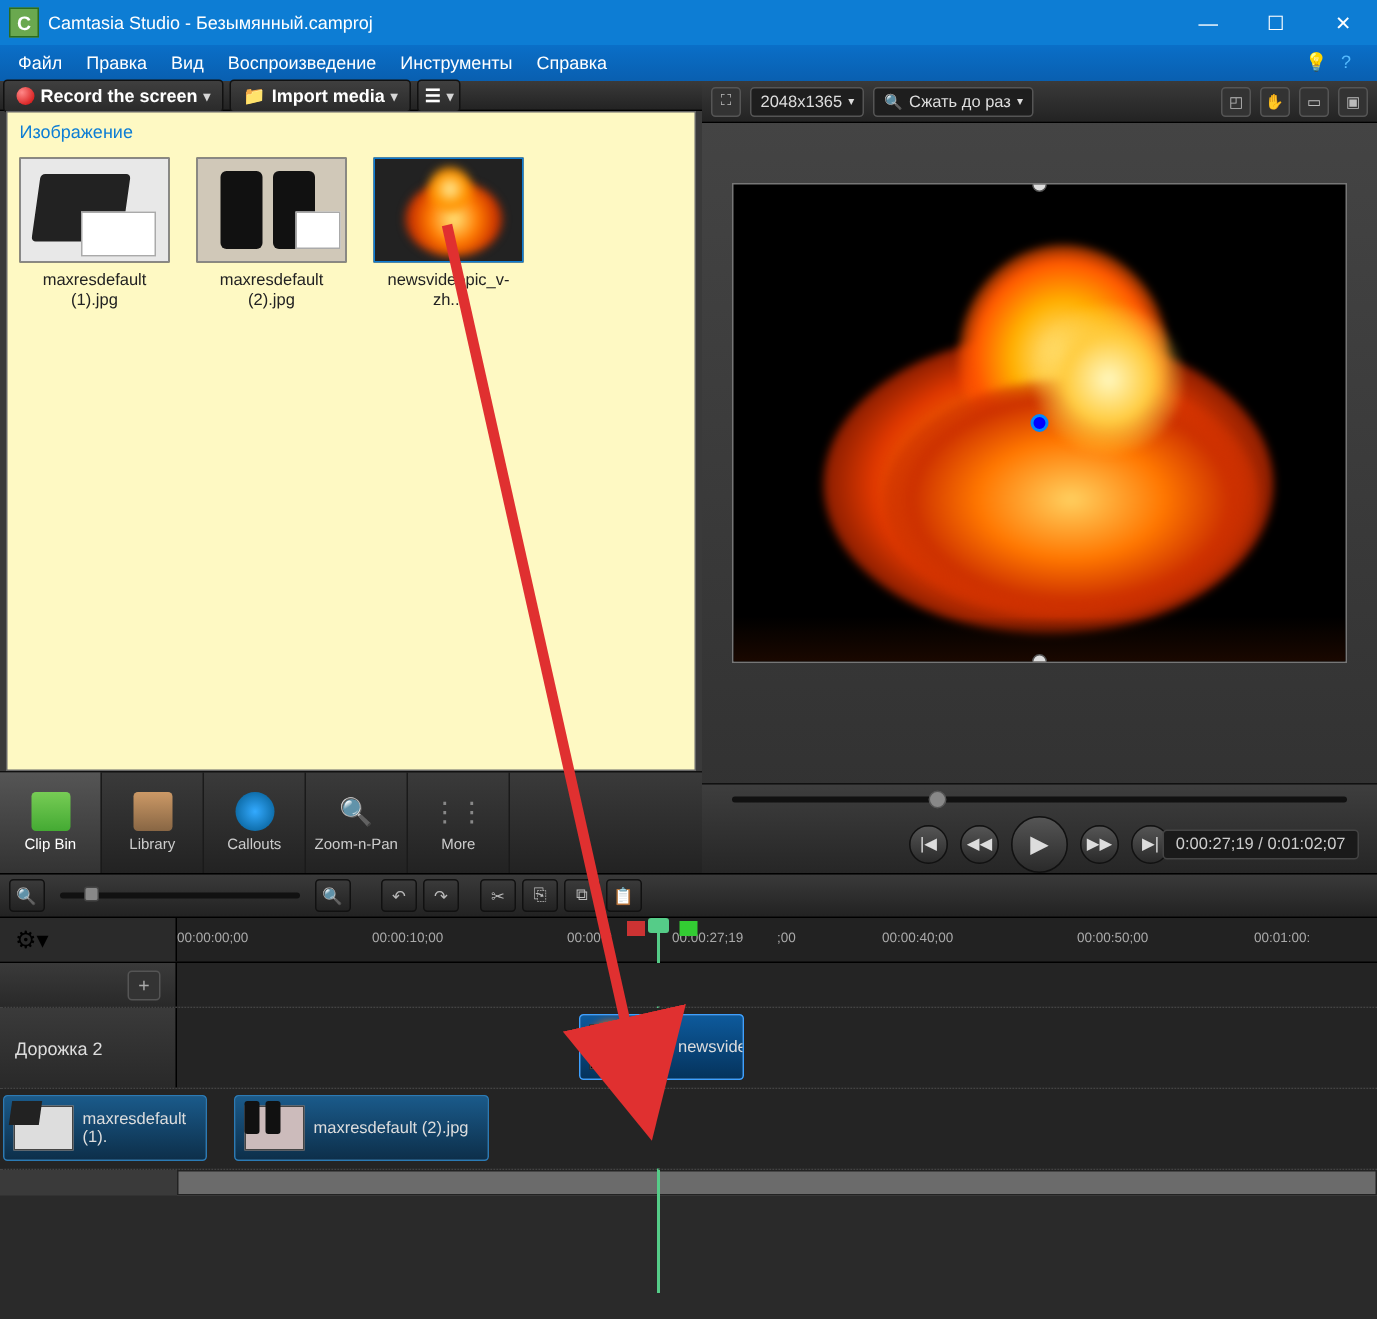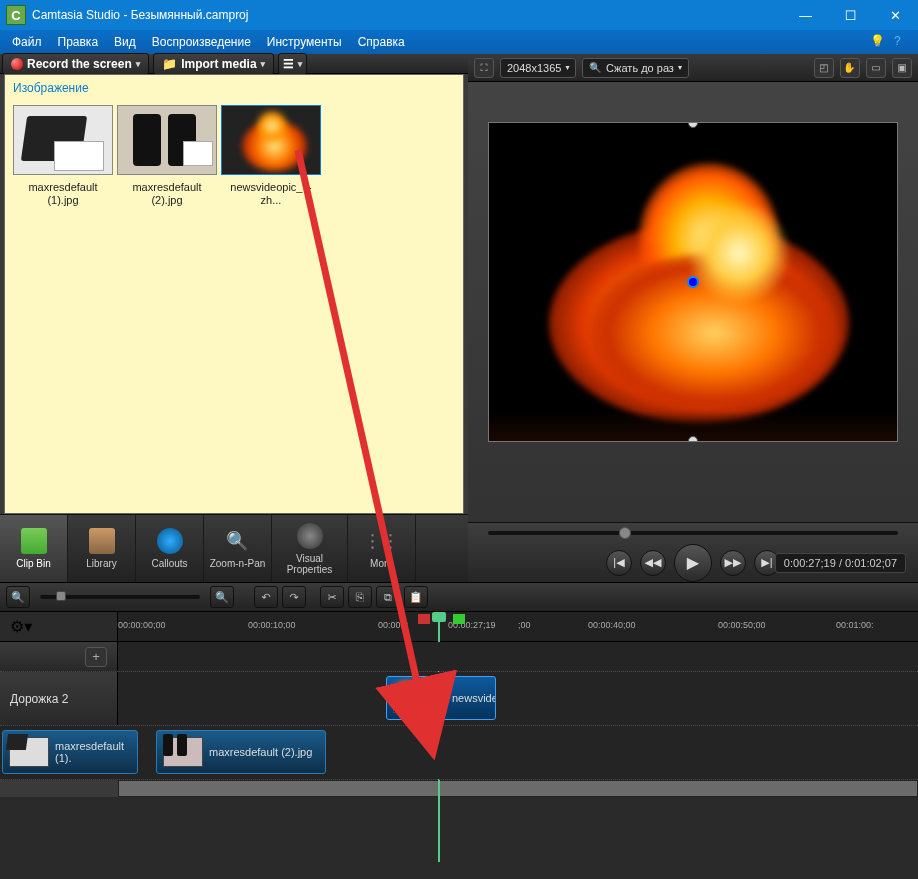--- a/index.html
+++ b/index.html
@@ -24,21 +24,21 @@
 .toolbar .rec { width:12px; height:12px; border-radius:50%; background:radial-gradient(circle at 30% 30%,#ff8888,#cc0000); }
 
 
 .main { display:flex; height:528px; }
 .leftpane { width:468px; display:flex; flex-direction:column; background:#3a3a3a; }
 .rightpane { flex:1; background:linear-gradient(#454545,#303030); display:flex; flex-direction:column; position:relative; }
 
 
 .clipbin { flex:1; background:#fef9c3; margin:0 4px; border:1px solid #666; overflow:hidden; }
 .clipbin .hdr { color:#0d7dd4; font-size:12px; padding:6px 8px; }
-.clipbin .items { display:flex; gap:4px; padding:4px 8px; }
+.clipbin .items { display:flex; gap:18px; padding:4px 8px; }
 .clip { width:100px; text-align:center; font-size:11px; color:#222; }
 .clip .thumb { width:100px; height:70px; background:#222; border:1px solid #888; margin-bottom:6px; overflow:hidden; position:relative; }
 .clip .thumb.selected { border:1px solid #0d7dd4; }
 .clip .cap { line-height:1.2; }
 
 
 .tabstrip { height:68px; background:linear-gradient(#3a3a3a,#222); display:flex; border-top:1px solid #111; }
 .tab { flex:0 0 auto; width:68px; display:flex; flex-direction:column; align-items:center; justify-content:center; color:#ccc; font-size:10px; border-right:1px solid #1a1a1a; gap:4px; }
 .tab.active { background:linear-gradient(#555,#333); color:#fff; }
 .tab .icon { width:26px; height:26px; }
@@ -182,24 +182,20 @@
         <span>Library</span>
       </div>
       <div class="tab">
         <div class="icon" style="background:radial-gradient(ellipse,#3af,#058);border-radius:50%"></div>
         <span>Callouts</span>
       </div>
       <div class="tab">
         <div class="icon" style="display:flex;align-items:center;justify-content:center;font-size:18px;color:#aaa">🔍</div>
         <span style="text-align:center">Zoom-n-Pan</span>
       </div>
-      <div class="tab" style="width:76px">
-        <div class="icon" style="background:radial-gradient(circle,#888,#333);border-radius:50%"></div>
-        <span style="text-align:center">Visual Properties</span>
-      </div>
       <div class="tab">
         <div class="icon" style="display:flex;align-items:center;justify-content:center;color:#888;font-size:18px">⋮⋮</div>
         <span>More</span>
       </div>
     </div>
   </div>
 
   <div class="rightpane">
     <div class="prevtoolbar">
       <div class="sq">⛶</div>

